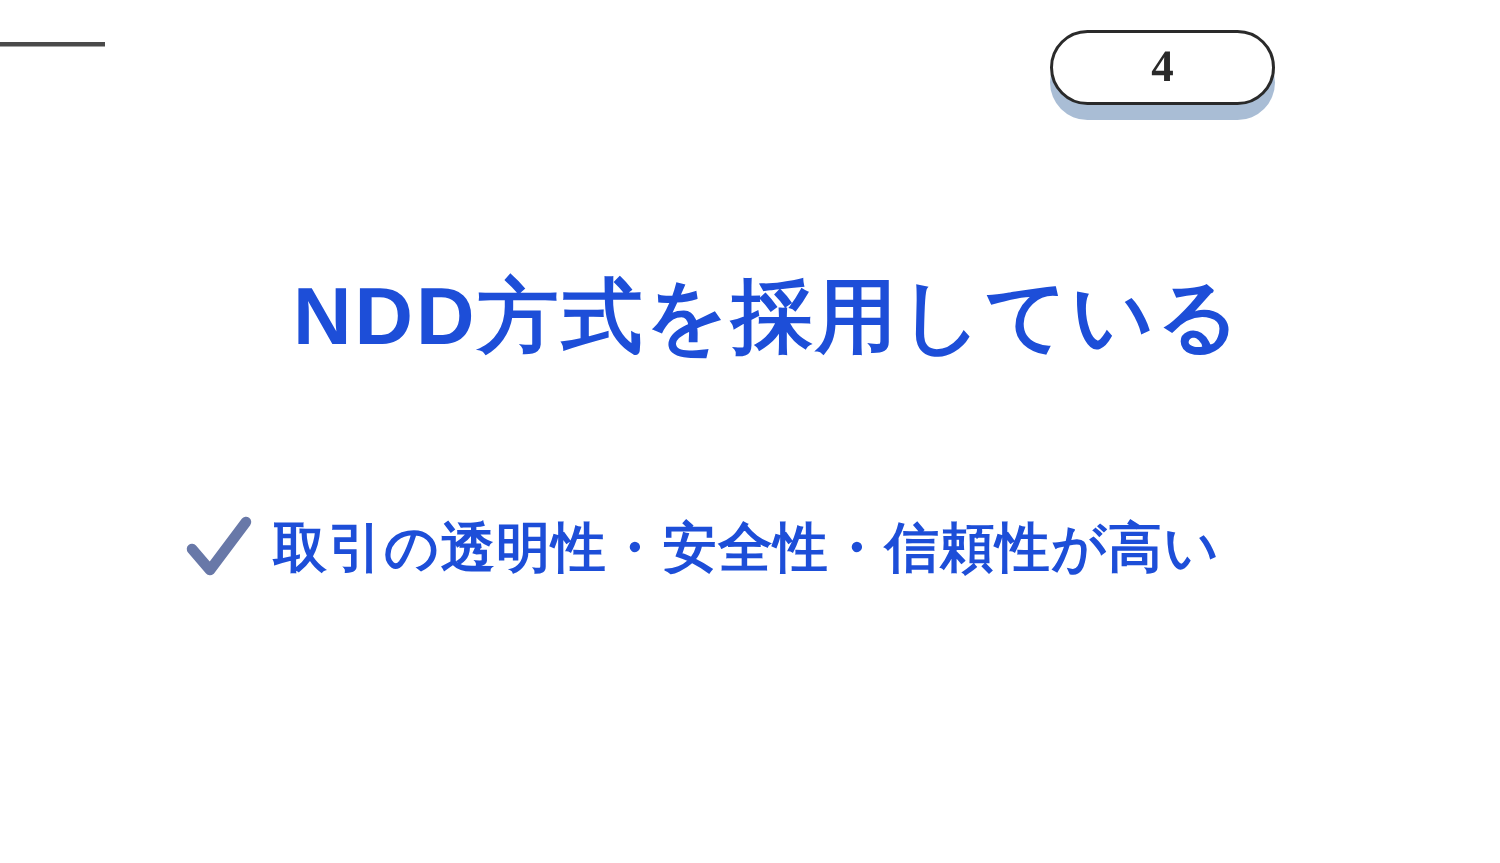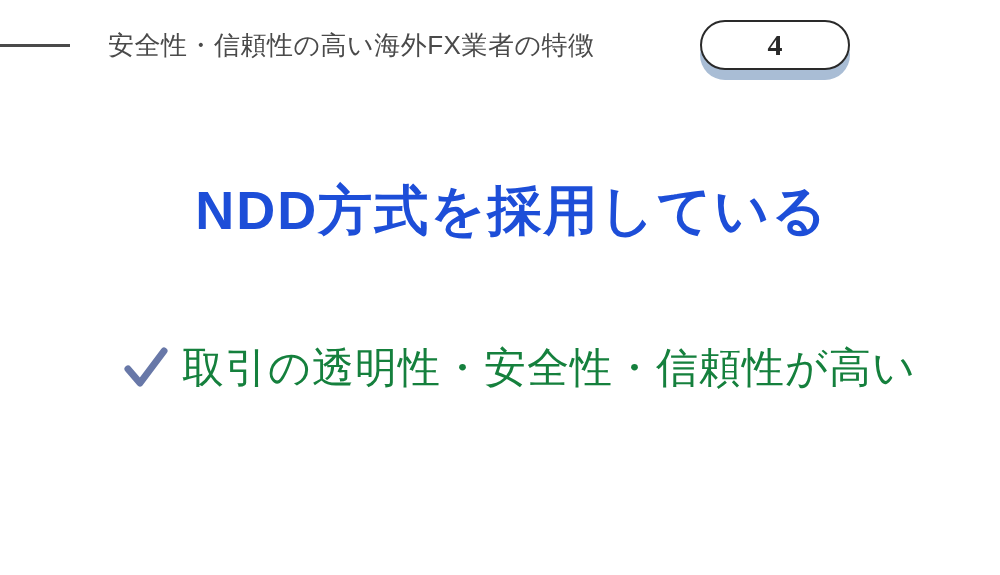--- a/index.html
+++ b/index.html
@@ -89,32 +89,31 @@
       align-items: center;
       margin-bottom: 62px;
     }
     .check-icon {
       width: 50px;
       height: 50px;
       flex-shrink: 0;
       margin-right: 12px;
     }
     .bullet-text {
-      font-size: 42px;
-      font-weight: 400;
-      color: #15803d;
+      font-size: 36px;
+      font-weight: 700;
+      color: #1d4ed8;
       letter-spacing: 1px;
     }
   </style>
 </head>
 <body>
 
 <div class="header">
   <div class="header-line"></div>
-  <div class="header-title">安全性・信頼性の高い海外FX業者の特徴</div>
   <div class="badge-container">
     <div class="badge-shadow"></div>
     <div class="badge">
       <span class="badge-number">4</span>
     </div>
   </div>
 </div>
 
 <div class="main-title">NDD方式を採用している</div>
 

